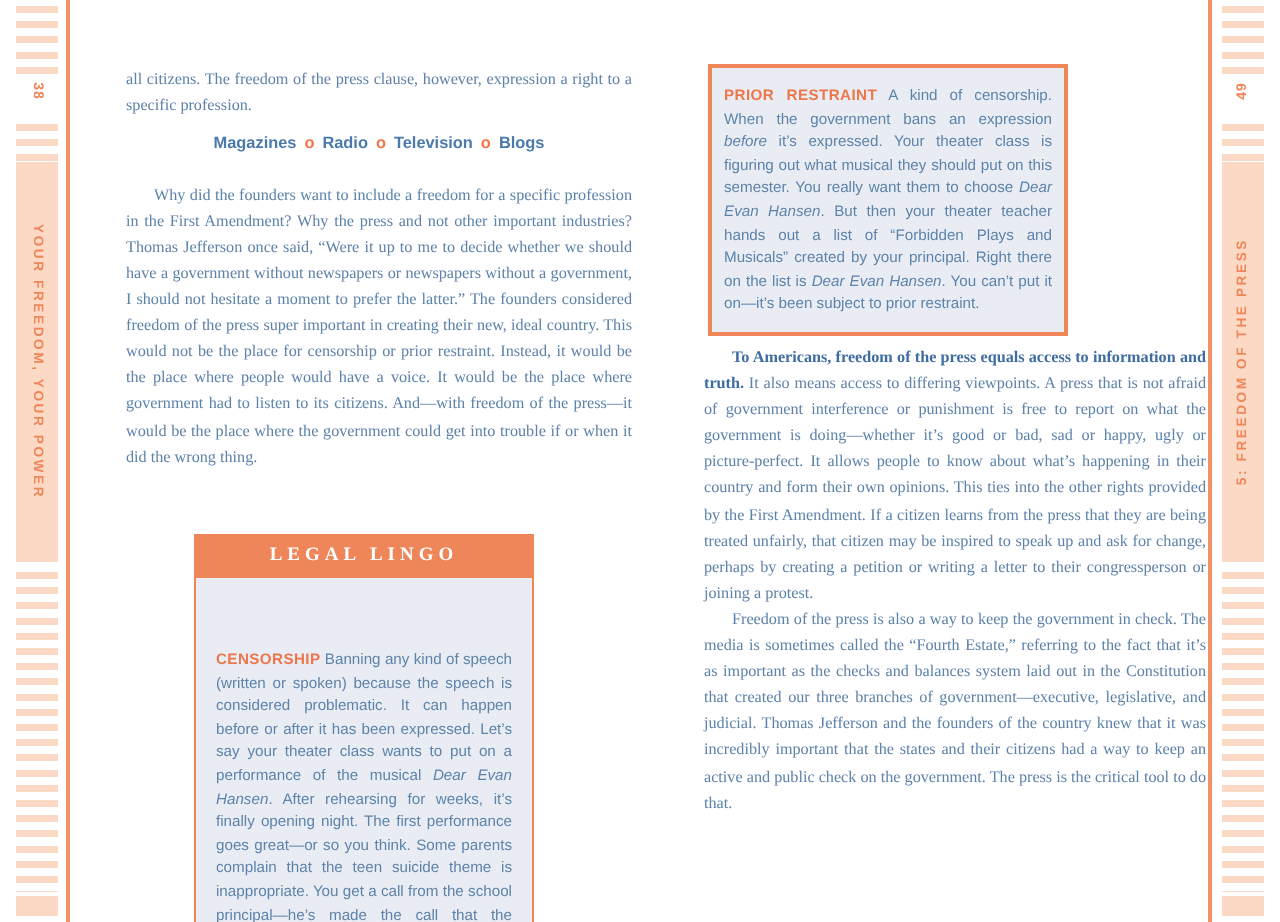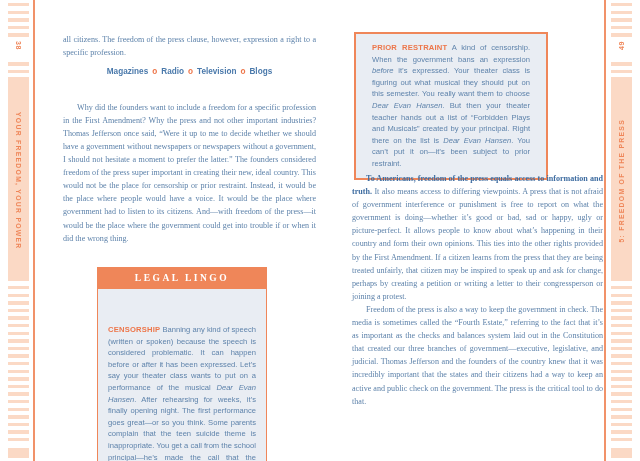--- a/index.html
+++ b/index.html
@@ -40,32 +40,32 @@
   .vrule{position:absolute;top:0;bottom:0;width:2px;background:var(--accent);opacity:.9;}
   .vrule-left{left:33px;}
   .vrule-right{left:604px;}
   
   .col{position:absolute;color:var(--ink);font-size:8.1px;line-height:13.1px;
     text-align:justify;}
   .col-left{left:63px;top:33px;width:253px;}
   .col-right{left:352px;top:144px;width:251px;margin-top:28px;}
   .col p{margin:0;text-indent:14px;}
   .col p.noindent{text-indent:0;}
-  .media-list{margin:7px 0 22px;text-align:center;text-indent:0;
+  .media-list{margin:7px 0 12px;text-align:center;text-indent:0;
     font:bold 8.2px/12.5px "Liberation Sans",sans-serif;color:var(--list-blue);}
   
   .seg-b{font-weight:bold;color:var(--ink-bold);}
   .seg-i{font-style:italic;}
   .seg-term{font-weight:bold;color:var(--accent-deep);
     font-family:"Liberation Sans",sans-serif;letter-spacing:.2px;}
   .seg-sep{color:var(--accent-deep);margin:0 4px;font-weight:bold;}
   
   .infobox{position:absolute;box-sizing:border-box;background:var(--box-bg);
     border:2px solid var(--accent);}
-  .box-prior{left:354px;top:32px;width:194px;padding:8px 16px;}
+  .box-prior{left:354px;top:32px;width:180px;padding:8px 6px;}
   .box-text{font:7.6px/11.6px "Liberation Sans",sans-serif;color:var(--box-ink);
     text-align:justify;}
   .legalbox{position:absolute;box-sizing:border-box;left:97px;top:267px;width:170px;
     border:1.5px solid var(--accent);background:var(--box-bg);}
   .legal-band{background:var(--accent);color:#ffffff;text-align:center;
     font:bold 9.5px/21px "Liberation Serif",serif;letter-spacing:2.5px;}
   .legal-inner{padding:24px 10px 9px;margin-top:11px;}
 </style>
 </head>
 <body>

